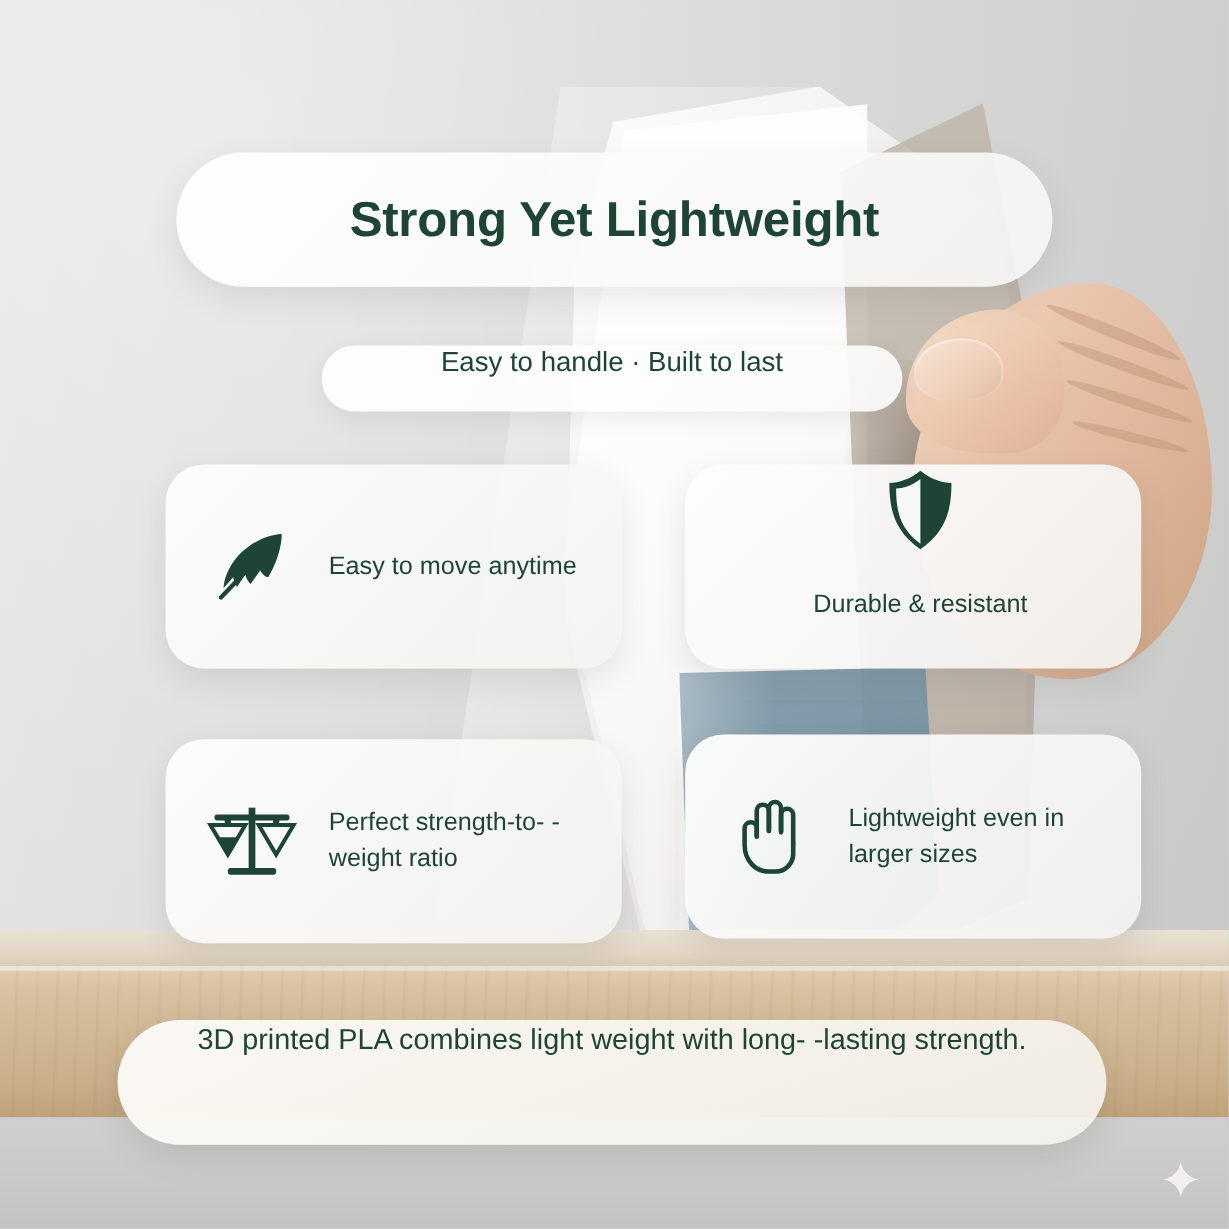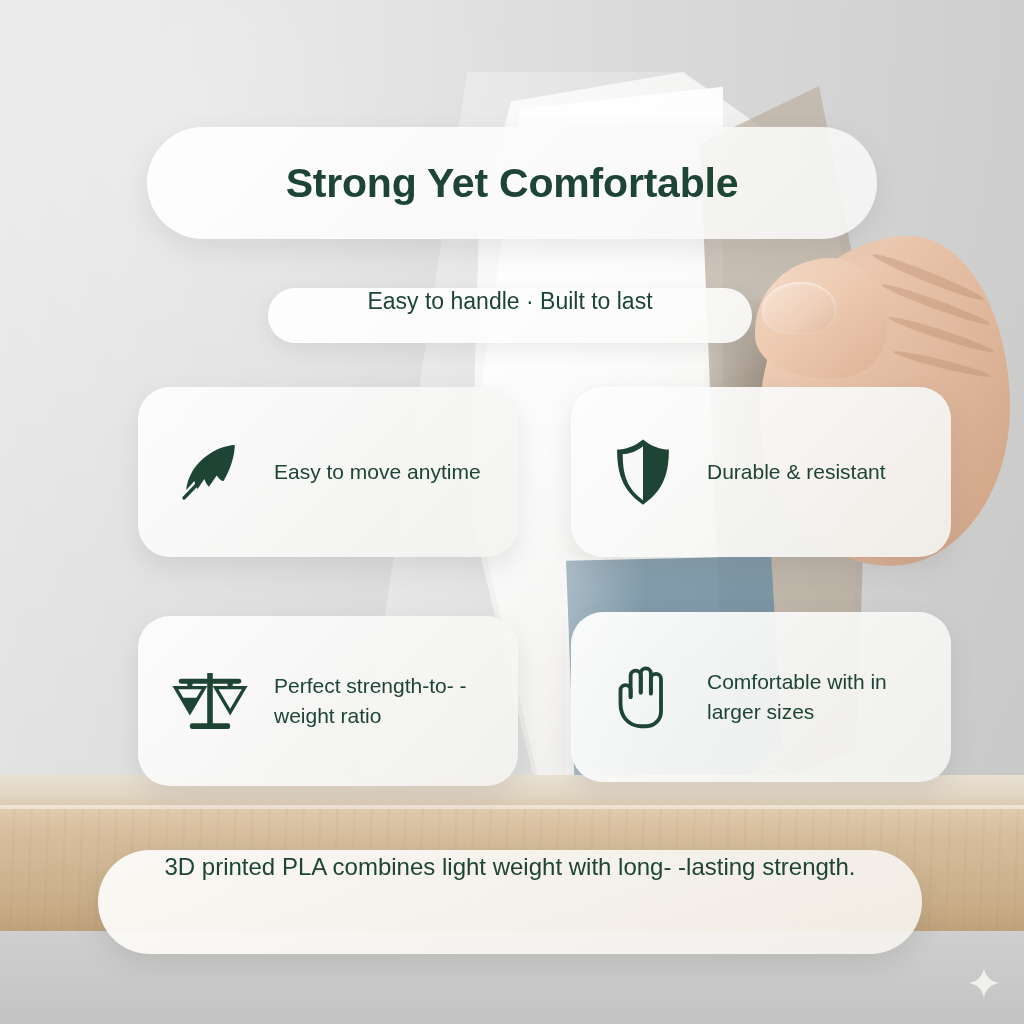--- a/index.html
+++ b/index.html
@@ -147,21 +147,21 @@
   .grid { position:absolute; left:0; top:0; width:1024px; height:1024px;margin-left:33px; }
 
   .card {
     position:absolute; width:380px; height:170px;
     border-radius:32px;
     background: linear-gradient(135deg, rgba(253,253,253,.97) 0%, rgba(248,248,247,.93) 50%, rgba(243,243,241,.90) 100%);
     box-shadow: 0 10px 24px rgba(90,90,90,.13);
     display:flex; align-items:center; padding:0 22px 0 34px; gap:26px;
   }
   .card-1 { left:105px; top:387px; }
-  .card-2 { left:538px; top:387px; }
+  .card-2 { left:538px; top:387px;flex-direction:column; }
   .card-3 { left:105px; top:616px; }
   .card-4 { left:538px; top:612px; }
 
   .card-icon { flex:0 0 auto; width:76px; height:76px; display:flex; align-items:center; justify-content:center; }
   .card-icon svg { display:block; }
   .card-label { font-size:21px; line-height:1.45; color:#1d4435; }
 
   .pill-footer {
     position:absolute; left:98px; top:850px; width:824px; height:104px;
     border-radius:52px;
@@ -202,21 +202,21 @@
   <div class="shelf-face"></div>
   <div class="shelf-grain"></div>
   <div class="shelf-edge-hi"></div>
   <div class="shelf-shadow"></div>
   <div class="floor"></div>
 </div>
 
 <div id="overlay">
 
   <div class="pill-title">
-    <span class="pill-title-text">Strong Yet Comfortable</span>
+    <span class="pill-title-text">Strong Yet Lightweight</span>
   </div>
 
   <div class="pill-sub">
     <span class="pill-sub-text">Easy to handle · Built to last</span>
   </div>
 
   <div class="grid">
 
     <div class="card card-1">
       <span class="card-icon">
@@ -260,21 +260,21 @@
       <span class="card-icon">
         <svg width="68" height="72" viewBox="0 0 56 64">
           <g fill="none" stroke="#1d4435" stroke-width="3.4" stroke-linecap="round" stroke-linejoin="round">
             <path d="M17 32V13a4.5 4.5 0 019 0v15"></path>
             <path d="M26 28V11a4.5 4.5 0 019 0v17"></path>
             <path d="M35 29V16a4.5 4.5 0 019 0v21"></path>
             <path d="M17 32V26a4.5 4.5 0 00-9 0v12c0 12 8 20 18 20h5c7 0 13-6 13-13v-8"></path>
           </g>
         </svg>
       </span>
-      <span class="card-label">Comfortable with in larger sizes</span>
+      <span class="card-label">Lightweight even in larger sizes</span>
     </div>
   </div>
 
   <div class="pill-footer">
     <span class="pill-footer-text">3D printed PLA combines light weight with long- -lasting strength.</span>
   </div>
 
   <span class="sparkle">
     <svg width="34" height="34" viewBox="0 0 34 34">
       <path d="M17 1c1.1 8 7 13.9 15 15-8 1.1-13.9 7-15 15-1.1-8-7-13.9-15-15C10 14.9 15.9 9 17 1z" fill="#f2f0ec"></path>

